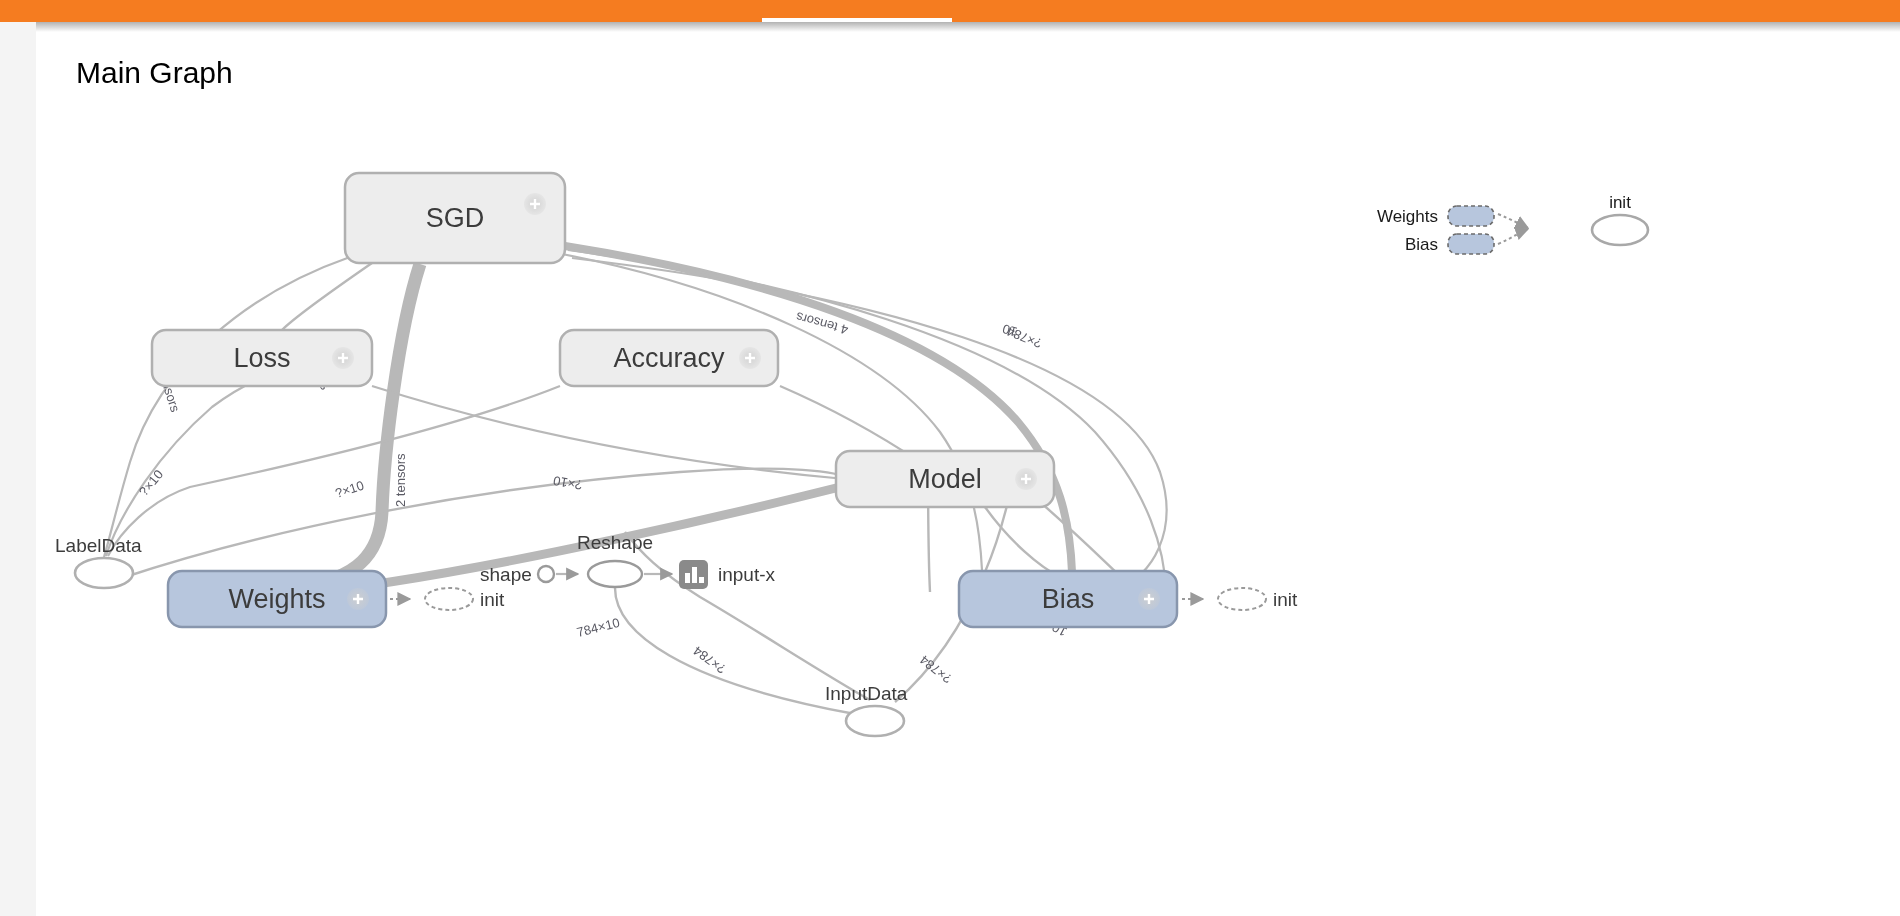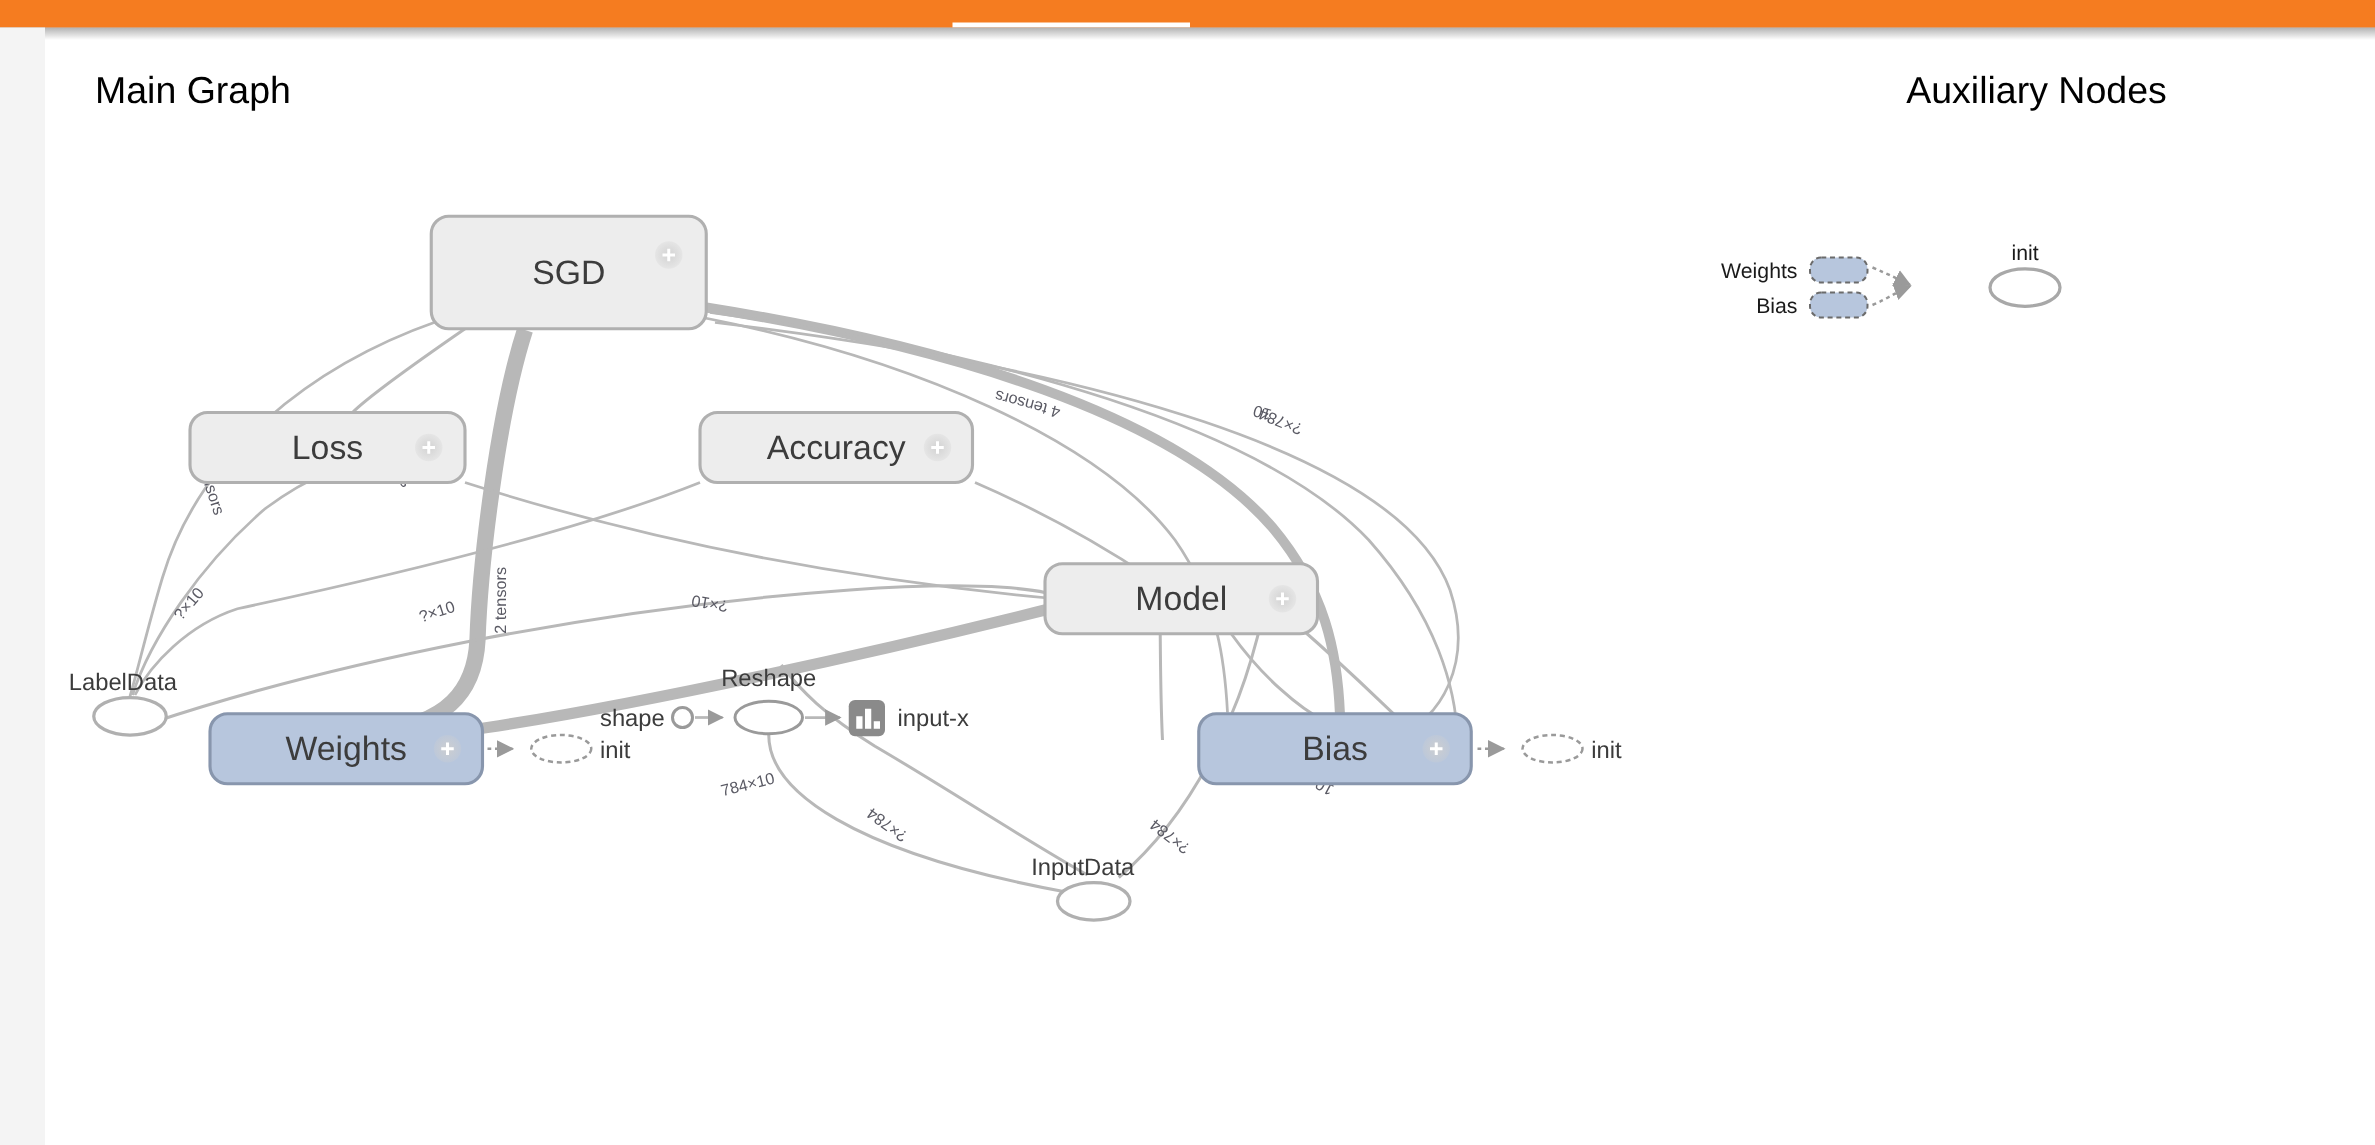--- a/index.html
+++ b/index.html
@@ -107,21 +107,20 @@
 
   <div id="topbar">
     <div id="tab-indicator"></div>
   </div>
   <div id="topbar-shadow"></div>
 
   <div id="left-rail"></div>
 
   <div class="heading" id="main-graph-title">Main Graph</div>
 
-  <div class="heading" id="aux-nodes-title">Auxiliary Nodes</div>
 
   <div id="graph-canvas">
     <svg width="1900" height="884" viewBox="0 0 1900 884" xmlns="http://www.w3.org/2000/svg">
       <defs>
         <marker id="arrow" viewBox="0 0 10 10" refX="9" refY="5" markerWidth="7" markerHeight="7" orient="auto-start-reverse">
           <path d="M 0 0 L 10 5 L 0 10 z" fill="#9a9a9a"></path>
         </marker>
         <marker id="arrow-sm" viewBox="0 0 10 10" refX="9" refY="5" markerWidth="6" markerHeight="6" orient="auto-start-reverse">
           <path d="M 0 0 L 10 5 L 0 10 z" fill="#9a9a9a"></path>
         </marker>

